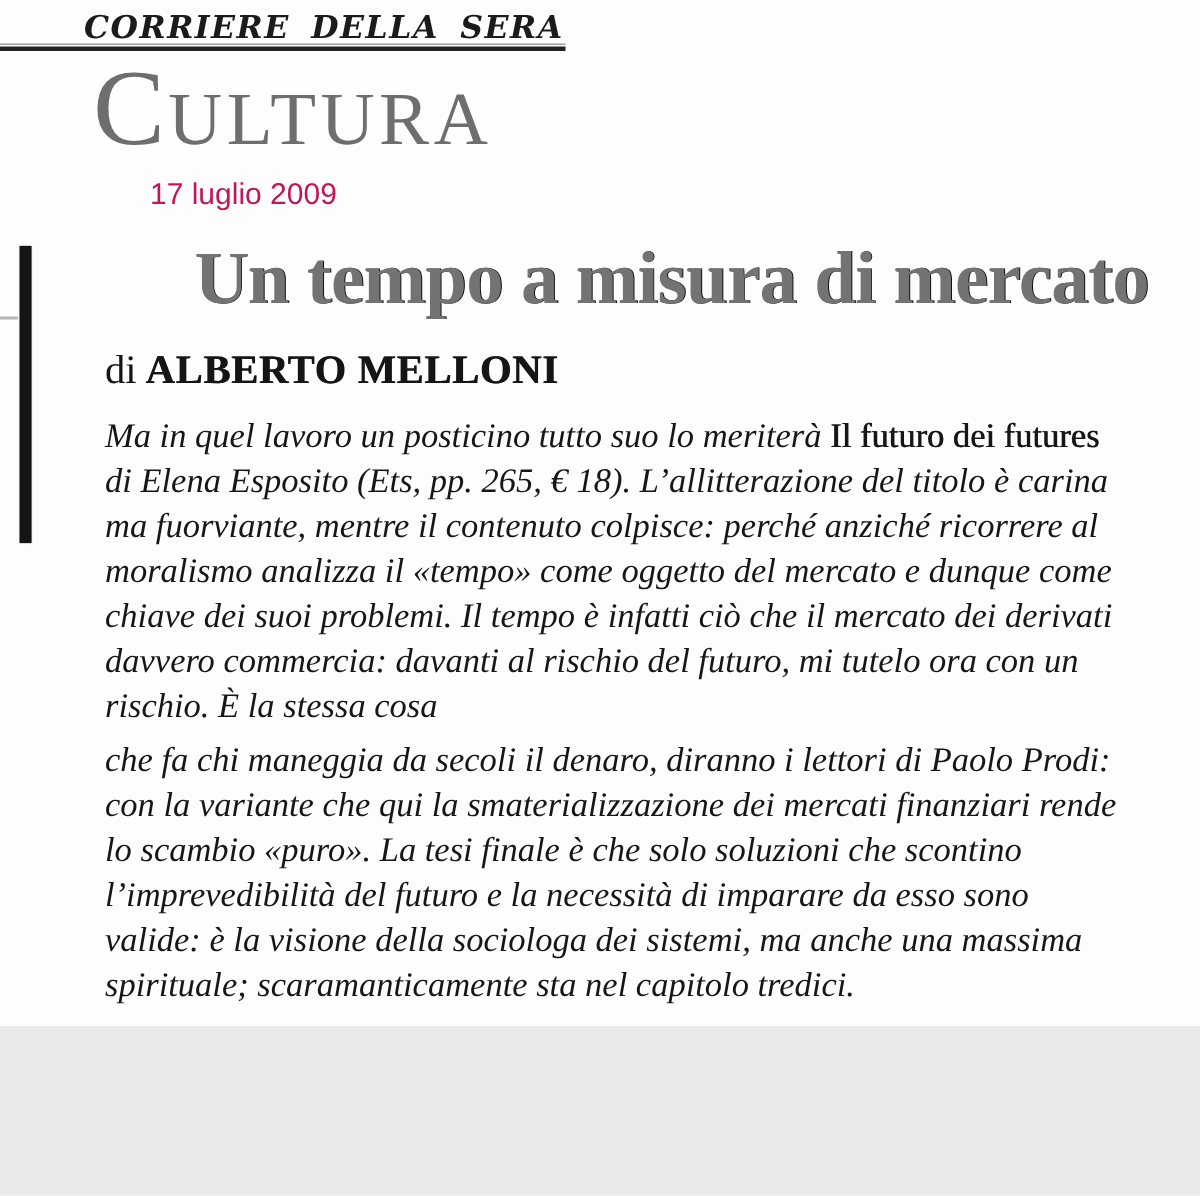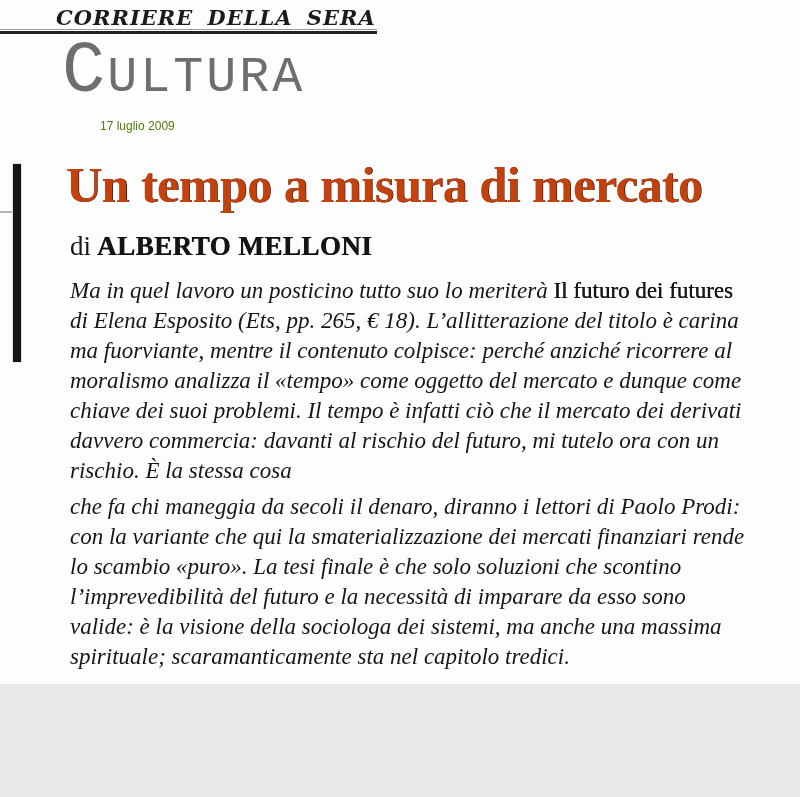--- a/index.html
+++ b/index.html
@@ -36,38 +36,38 @@
   .masthead-rule-inner {
     margin-top: 1px;
     height: 3px;
     background: #222;
   }
 
   
   .section-title {
     position: absolute;
     left: 62px; top: 36px;
-    font-family: Liberation Mono, monospace;
+    font-family: Liberation Serif, serif;
     font-size: 50px;
     line-height: 1;
     letter-spacing: 3px;
     color: #6e6e6e;
     white-space: nowrap;
   }
   .section-title::first-letter {
     font-size: 72px;
     letter-spacing: 2px;
   }
 
   .article-date {
     position: absolute;
     left: 100px; top: 119px;
     font-family: "Liberation Sans", sans-serif;
-    font-size: 12px;
-    color: #4d7c0f;
+    font-size: 20px;
+    color: #be185d;
   }
 
   
   .margin-bar {
     position: absolute;
     left: 13px; top: 164px;
     width: 8px; height: 198px;
     background: #151515;
     box-shadow: 0 0 1px 0 #555;
   }
@@ -81,23 +81,24 @@
   
   .headline {
     position: absolute;
     left: 66px; top: 158px;
     width: 700px;
     font-family: "Liberation Serif", serif;
     font-weight: bold;
     font-size: 50px;
     line-height: 1.1;
     letter-spacing: -0.5px;
-    color: #c2410c;
+    color: #737373;
     text-shadow: 0.6px 0 0 #111;
     white-space: nowrap;
+    text-align: right;
   }
   .byline {
     position: absolute;
     left: 70px; top: 231px;
     font-family: "Liberation Serif", serif;
     font-size: 27px;
     color: #151515;
     white-space: nowrap;
   }
   .byline .prefix {

